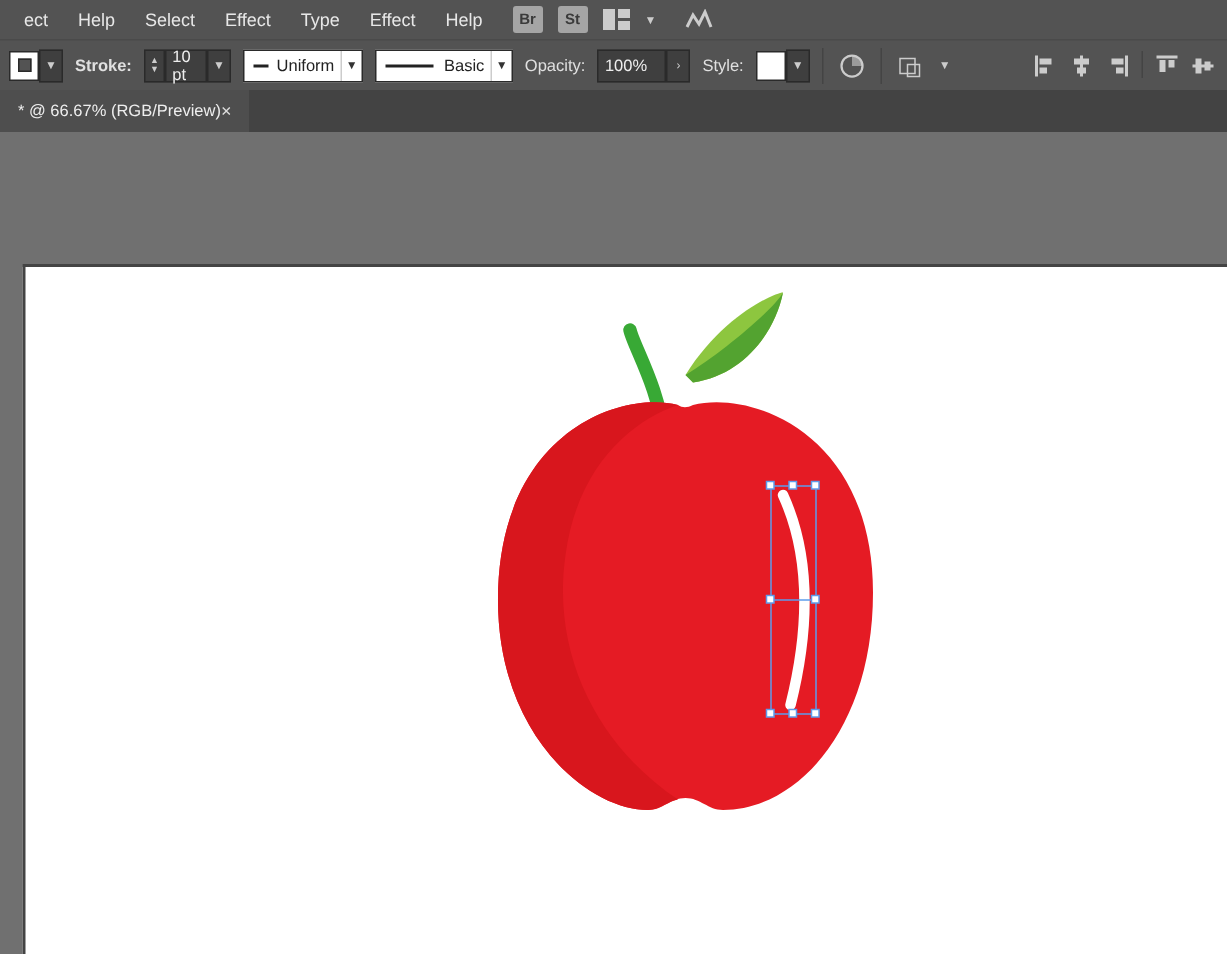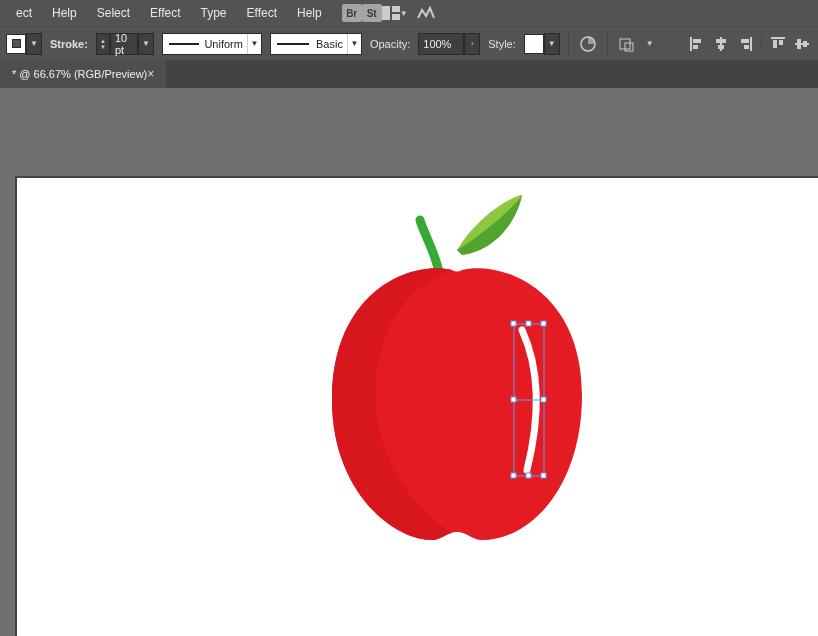--- a/index.html
+++ b/index.html
@@ -1,35 +1,35 @@
 <!DOCTYPE html>
 <html><head>
 <meta charset="utf-8">
 <style>
   * { box-sizing: border-box; margin: 0; padding: 0; font-family: "Segoe UI", Tahoma, sans-serif; }
   body { width: 818px; height: 636px; background: #535353; overflow: hidden; color: #e8e8e8; font-size: 12px; }
   .menubar { display: flex; align-items: center; height: 26px; background: #535353; padding: 0 6px; gap: 0; }
   .menu-item { padding: 4px 10px; cursor: default; }
-  .menu-icons { display: flex; align-items: center; gap: 0; margin-left: 10px; }
+  .menu-icons { display: flex; align-items: center; gap: 10px; margin-left: 10px; }
   .icon-box { width: 20px; height: 18px; background: #a5a5a5; color: #3b3b3b; font-size: 10px; font-weight: bold; display: flex; align-items: center; justify-content: center; border-radius: 2px; }
   .win-icon svg { display: block; }
   .tri-down { font-size: 8px; color: #ccc; }
   .optbar { display: flex; align-items: center; height: 34px; background: #535353; border-top: 1px solid #4a4a4a; padding: 0 6px; gap: 8px; }
   .swatch-dd { display: flex; align-items: center; }
   .swatch { width: 20px; height: 20px; background: #fff; border: 1px solid #2a2a2a; display: flex; align-items: center; justify-content: center; }
   .swatch .hole { width: 9px; height: 9px; background: #535353; border: 1px solid #2a2a2a; }
   .dd-btn { width: 16px; height: 22px; background: #3f3f3f; border: 1px solid #2a2a2a; display: flex; align-items: center; justify-content: center; font-size: 8px; color: #ccc; }
   .label { font-size: 11px; color: #e0e0e0; }
   .label.bold { font-weight: bold; }
   .spinner-wrap { display: flex; align-items: center; }
   .spin-arrows { width: 14px; height: 22px; background: #3f3f3f; border: 1px solid #2a2a2a; display: flex; flex-direction: column; align-items: center; justify-content: center; font-size: 6px; color: #ccc; }
   .num-field { width: 28px; height: 22px; background: #3f3f3f; border: 1px solid #2a2a2a; color: #eee; font-size: 11px; padding: 0 4px; display: flex; align-items: center; }
   .profile-dd { display: flex; align-items: center; height: 22px; background: #fff; border: 1px solid #2a2a2a; }
   .profile-dd .pbody { flex: 1; display: flex; align-items: center; justify-content: flex-end; color: #222; font-size: 11px; padding: 0 4px; position: relative; }
-  .profile-dd.var-stroke { width: 100px; }
+  .profile-dd.var-stroke { width: 80px; }
   .profile-dd.brush-basic { width: 92px; align-items: center; }
   .stroke-line { position: absolute; left: 6px; right: 48px; top: 50%; height: 2px; background: #222; transform: translateY(-50%); }
   .profile-dd .dd-arrow { width: 14px; height: 100%; display: flex; align-items: center; justify-content: center; font-size: 8px; color: #333; border-left: 1px solid #ccc; }
   .sep { width: 1px; height: 24px; background: #444; }
   .opt-icon { width: 22px; height: 22px; display: flex; align-items: center; justify-content: center; color: #ccc; }
   .align-cluster { display: flex; gap: 4px; margin-left: auto; }
   .align-btn { width: 20px; height: 20px; display: flex; align-items: center; justify-content: center; }
   .doc-tabs { height: 28px; background: #434343; display: flex; align-items: stretch; }
   .doc-tab { display: flex; align-items: center; padding: 0 12px; background: #4e4e4e; color: #eee; font-size: 11px; }
   .doc-tab .close { font-size: 12px; color: #ddd; }

